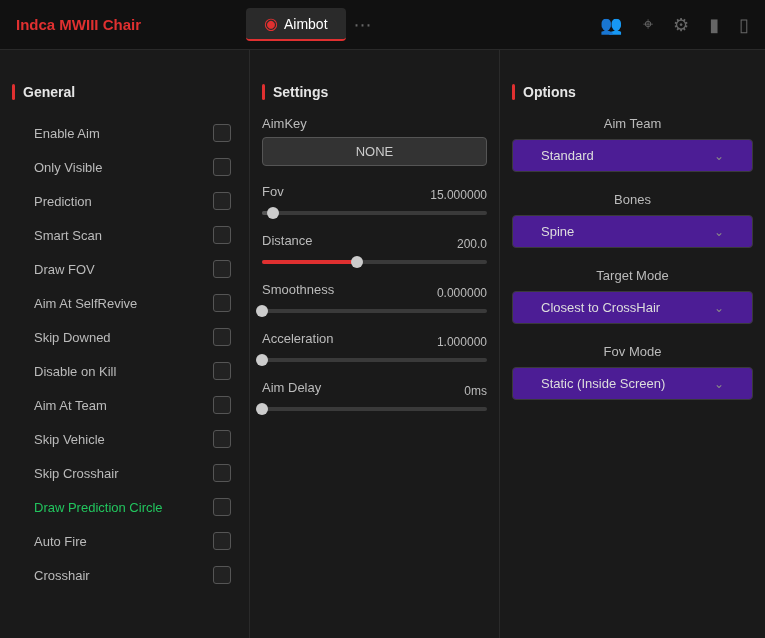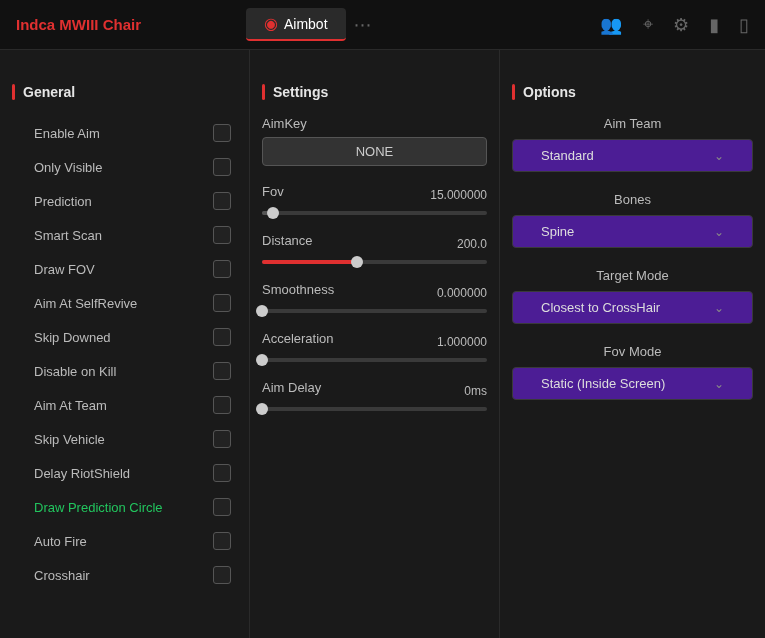--- a/index.html
+++ b/index.html
@@ -290,21 +290,21 @@
   </div>
         <div class="check-item">
     <span style="font-size:13px;color:#bbb;">Aim At Team</span>
     <div class="checkbox"></div>
   </div>
         <div class="check-item">
     <span style="font-size:13px;color:#bbb;">Skip Vehicle</span>
     <div class="checkbox"></div>
   </div>
         <div class="check-item">
-    <span style="font-size:13px;color:#bbb;">Delay RiotShield</span>
+    <span style="font-size:13px;color:#bbb;">Skip Crosshair</span>
     <div class="checkbox"></div>
   </div>
         <div class="check-item">
     <span style="font-size:13px;color:#22c55e;">Draw Prediction Circle</span>
     <div class="checkbox"></div>
   </div>
         <div class="check-item">
     <span style="font-size:13px;color:#bbb;">Auto Fire</span>
     <div class="checkbox"></div>
   </div>

